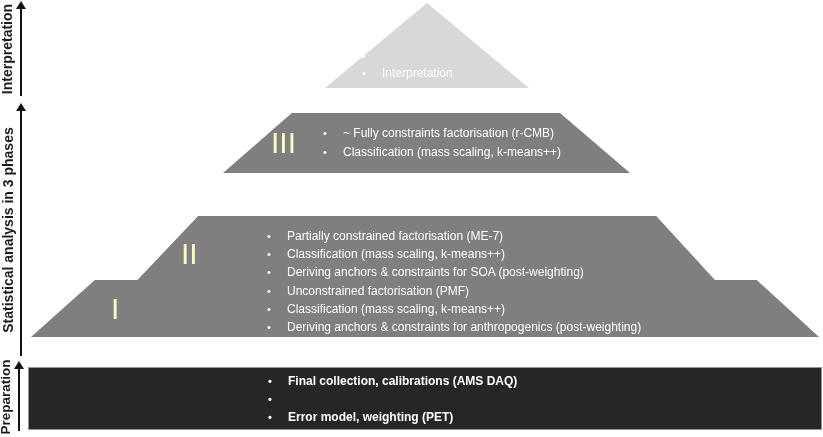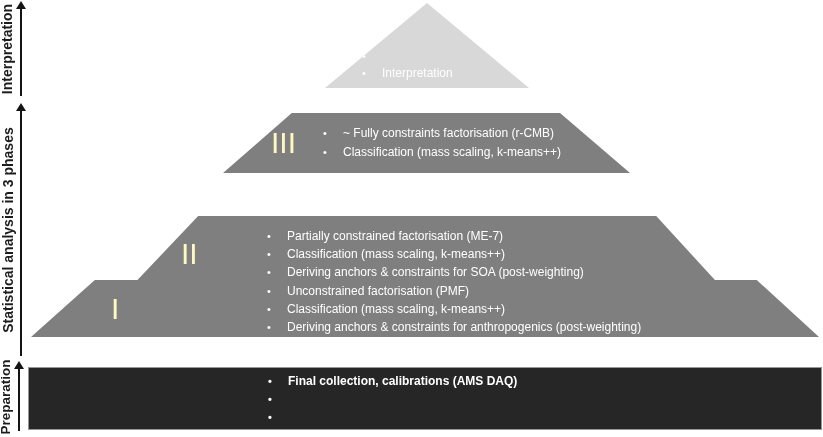--- a/index.html
+++ b/index.html
@@ -142,17 +142,18 @@
     <div class="items">
       <div class="row">
         <span class="bullet">•</span>
         <span>Final collection, calibrations (AMS DAQ)</span>
       </div>
       <div class="row">
         <span class="bullet">•</span>
       </div>
       <div class="row">
         <span class="bullet">•</span>
+        <span>Error model, weighting (PET)</span>
       </div>
     </div>
   </div>
 
 </div>
 
 </body></html>

